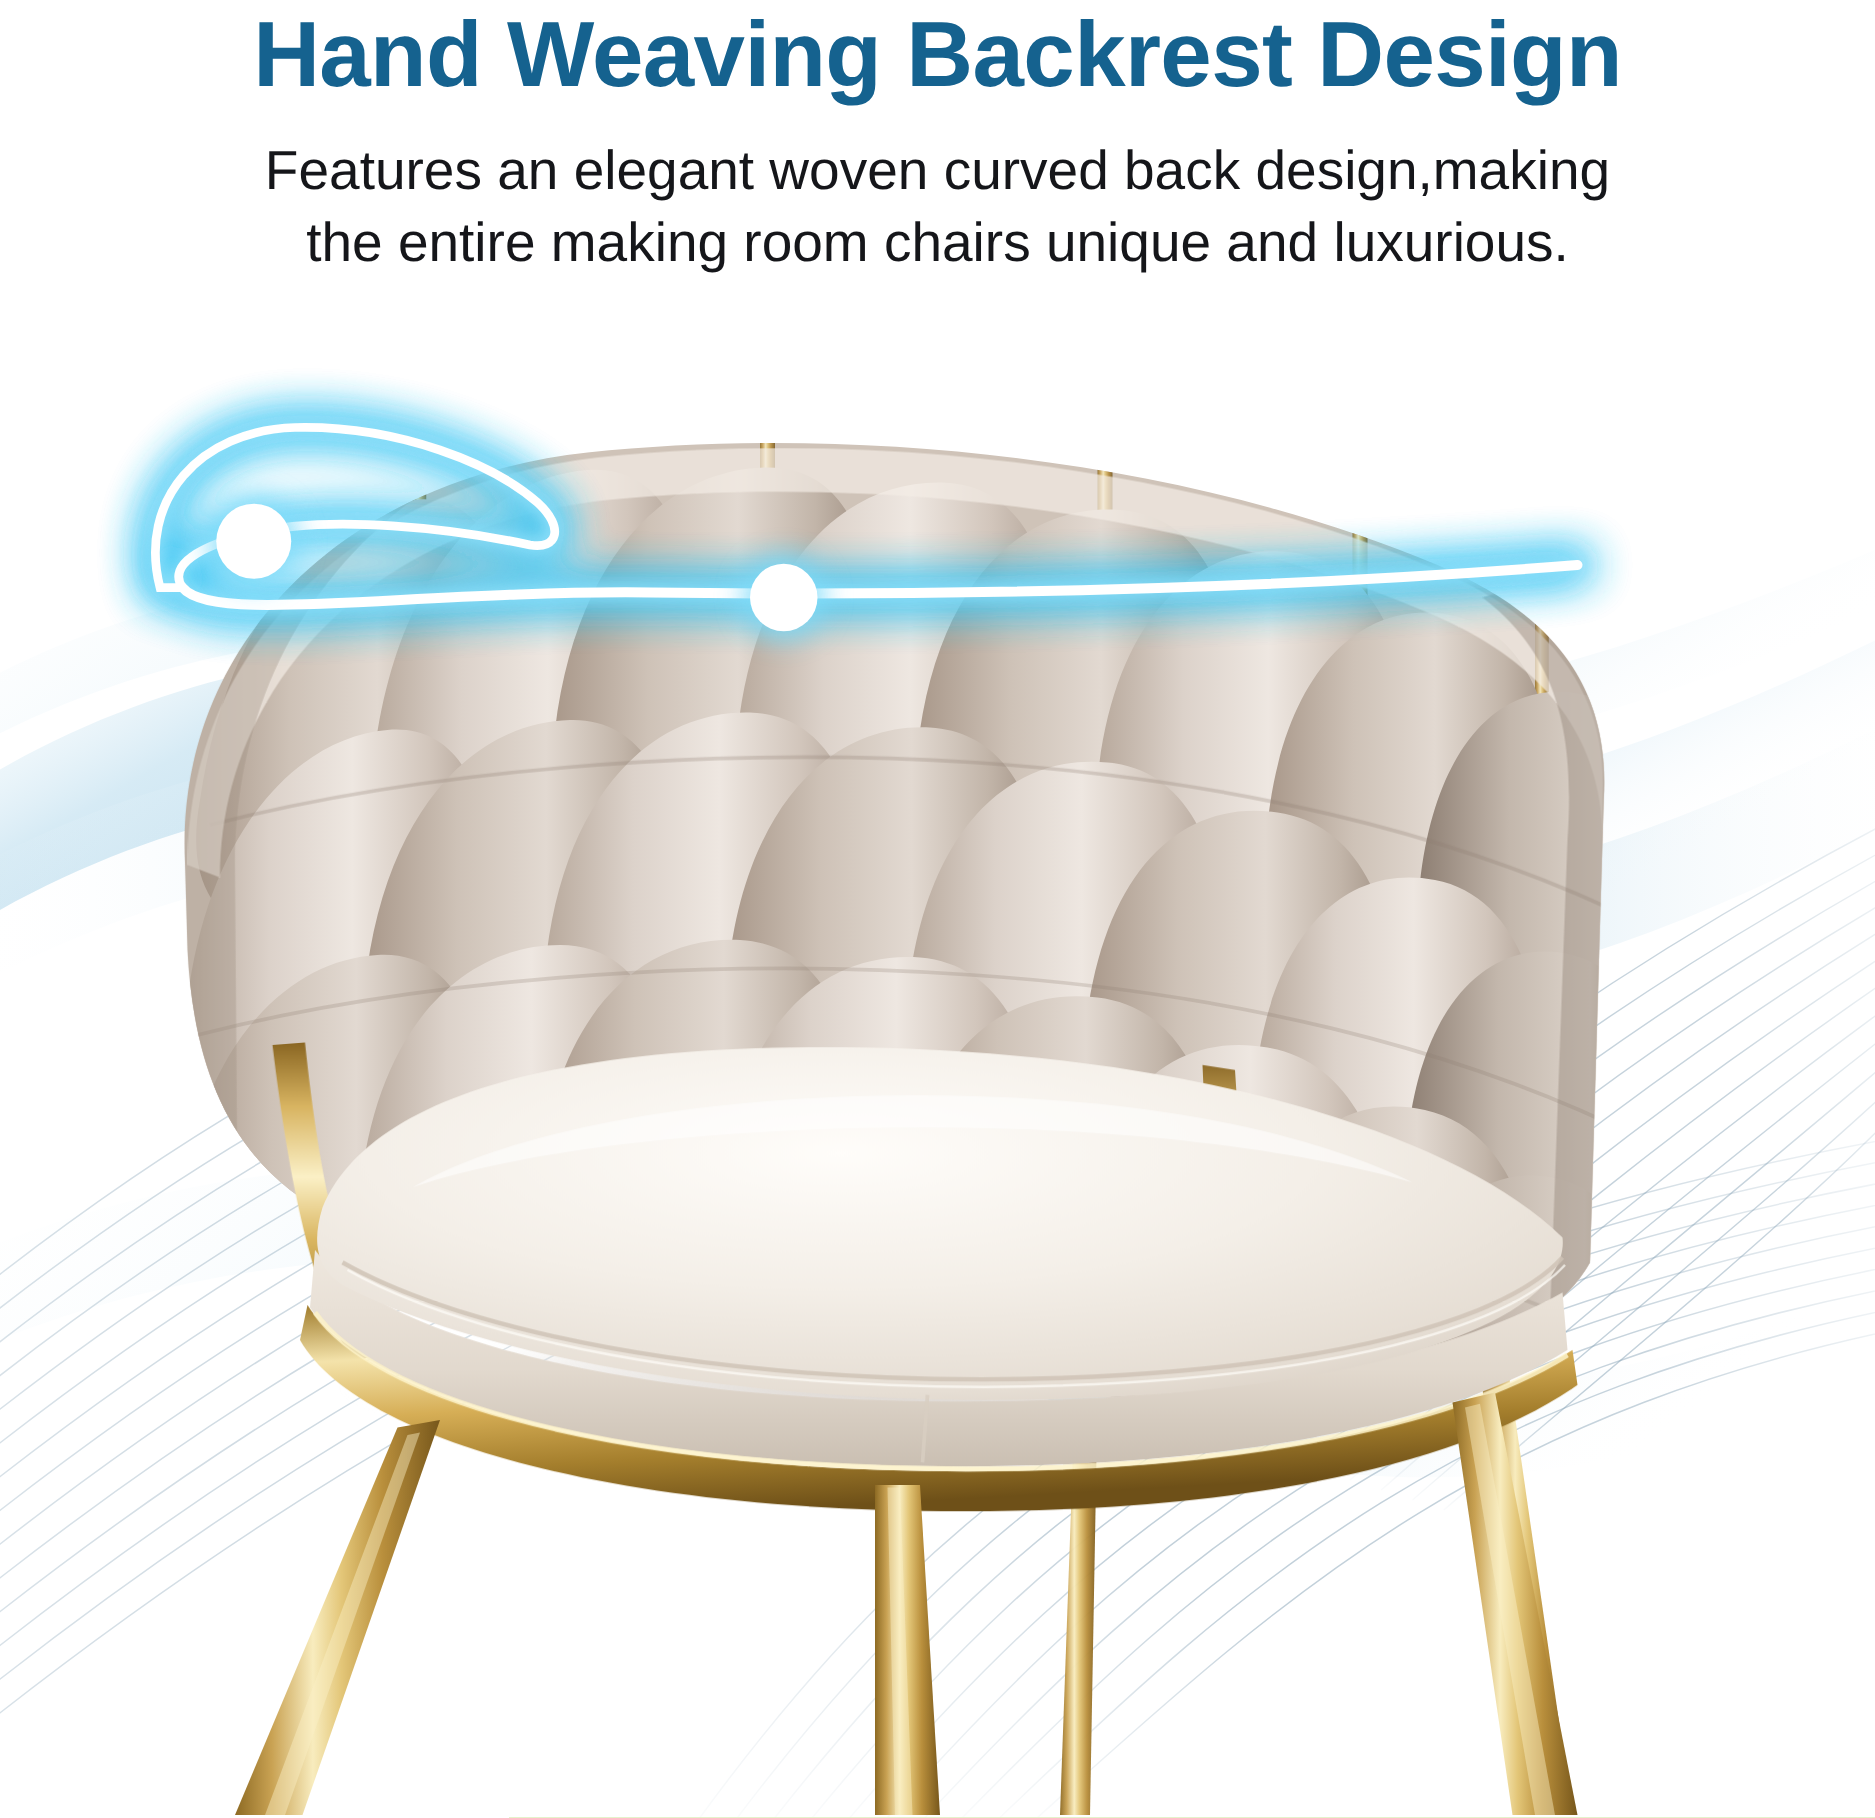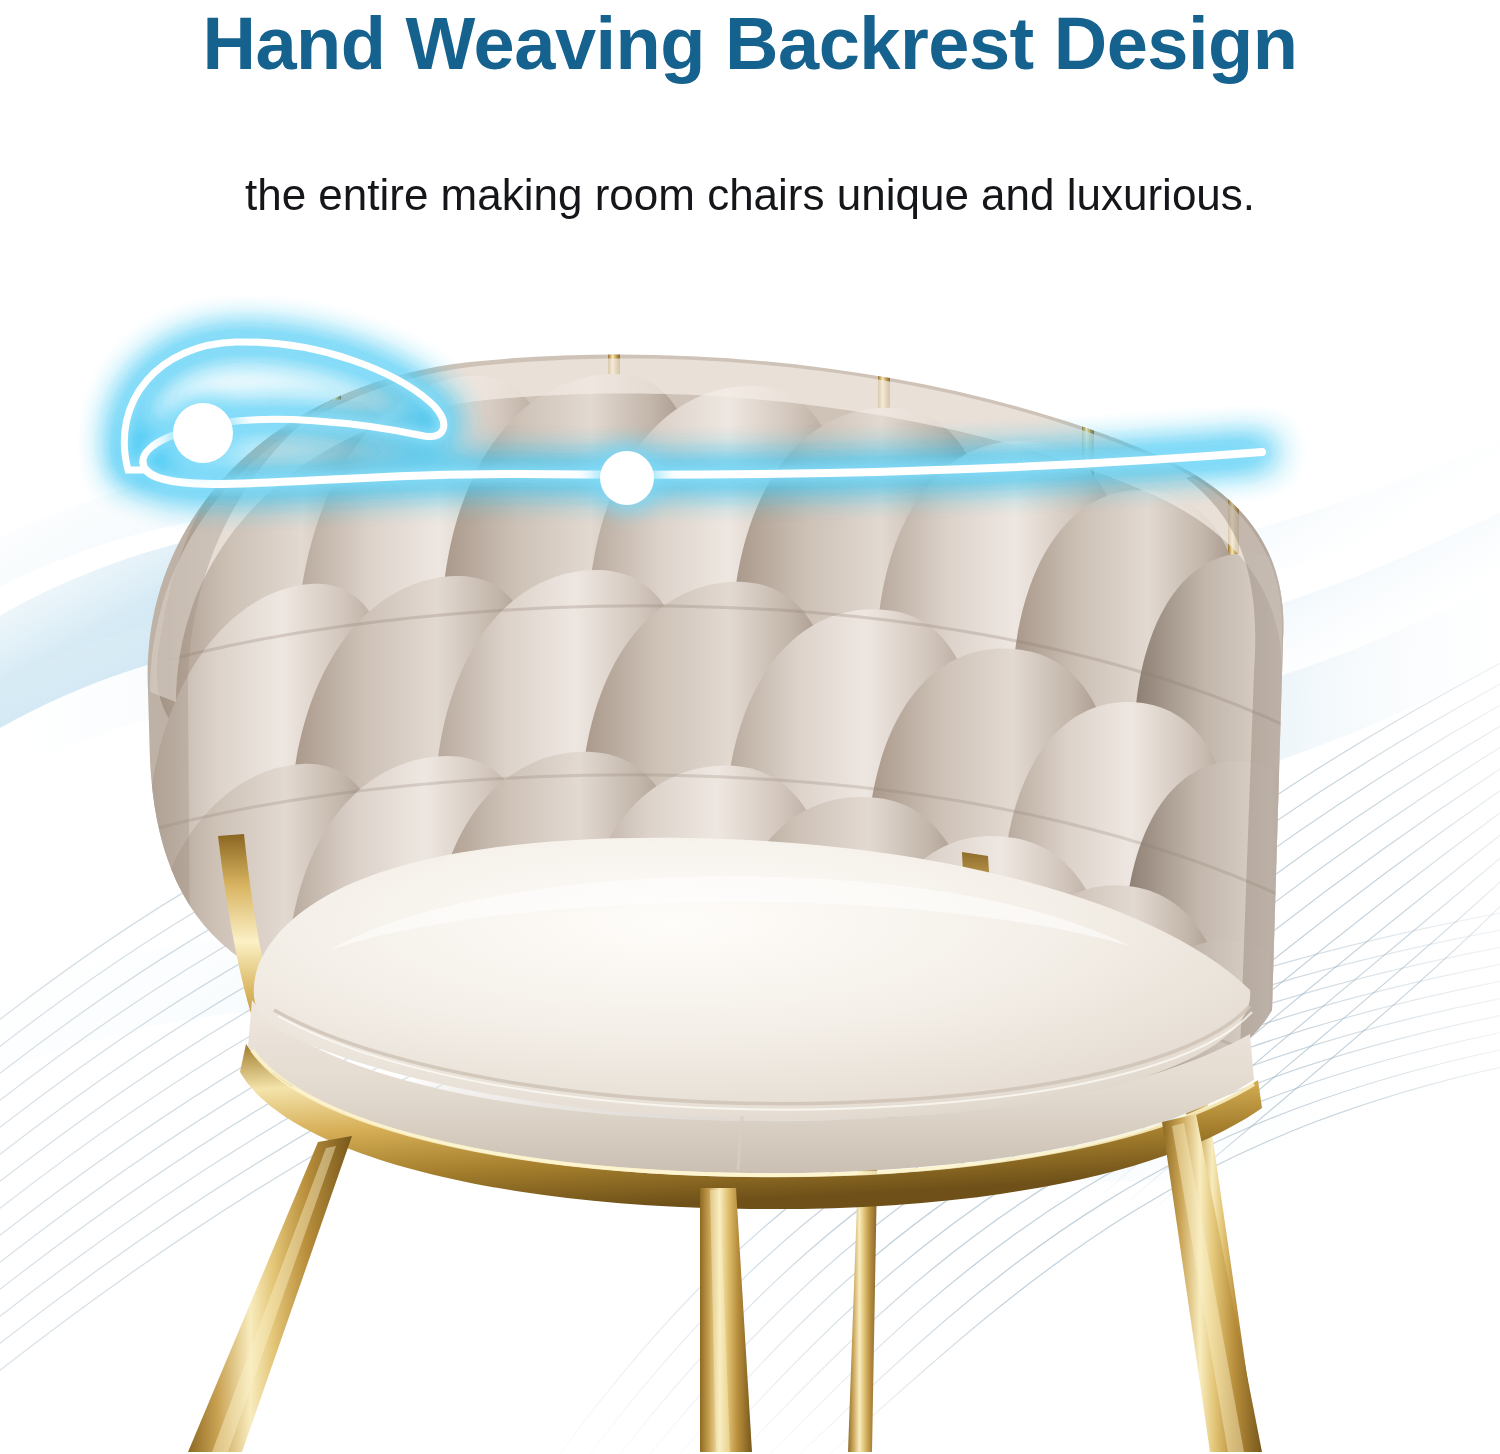--- a/index.html
+++ b/index.html
@@ -449,18 +449,18 @@
         <circle cx="203" cy="433" r="30" fill="#ffffff"></circle>
         <circle cx="627" cy="478" r="33" fill="#7fdcfa" filter="url(#dotGlow)" opacity="0.9"></circle>
         <circle cx="627" cy="478" r="27" fill="#ffffff"></circle>
       </g>
     </svg>
   </div>
 
   <div id="header-block">
     <h1 id="headline">Hand Weaving Backrest Design</h1>
     <p id="subheadline">
-      <br>
+      <span>Features an elegant woven curved back design,making</span><br>
       <span>the entire making room chairs unique and luxurious.</span>
     </p>
   </div>
 
 </div>
 
 </body></html>

